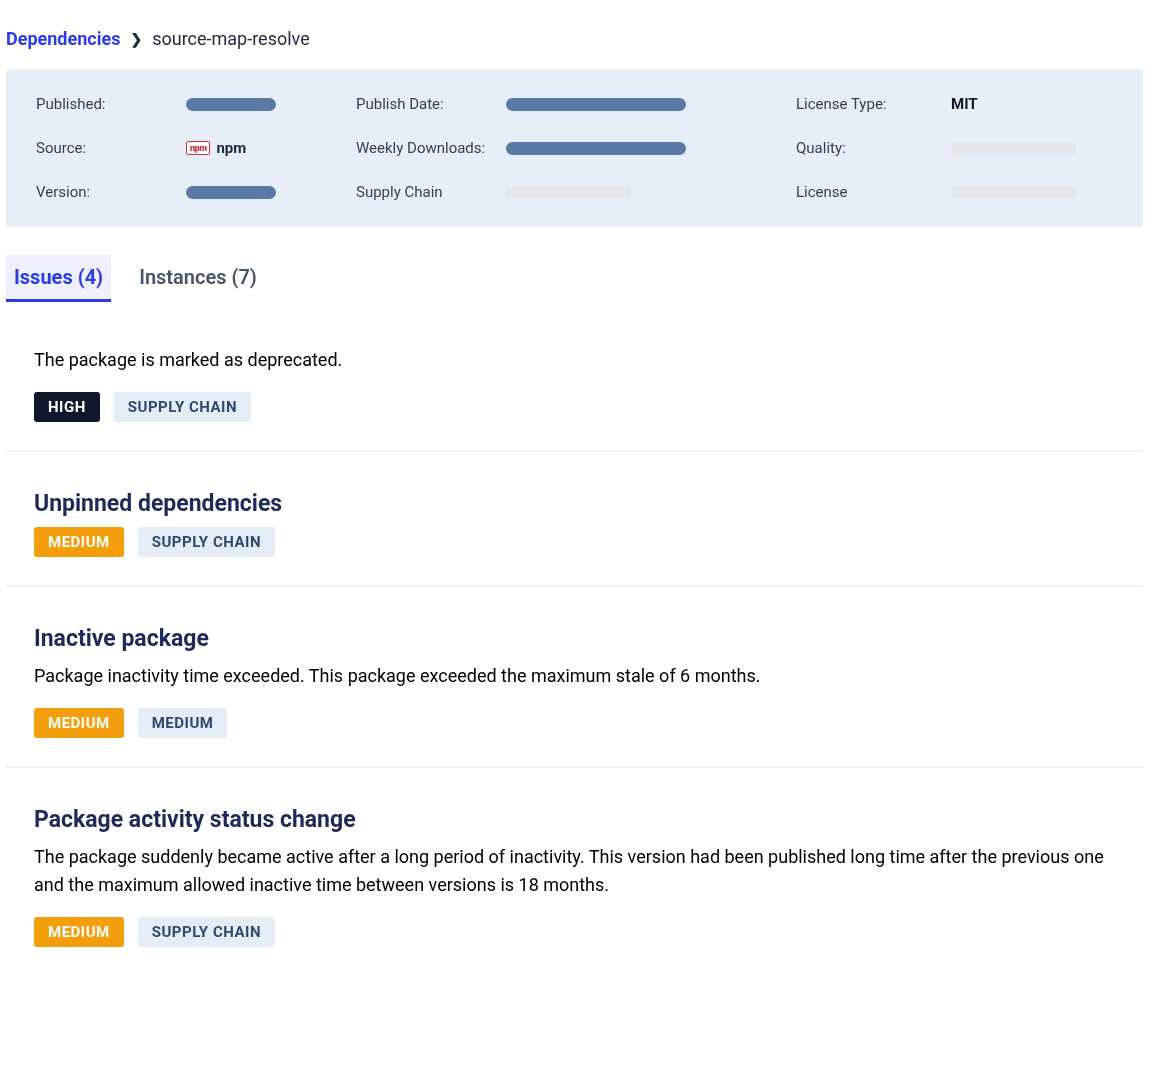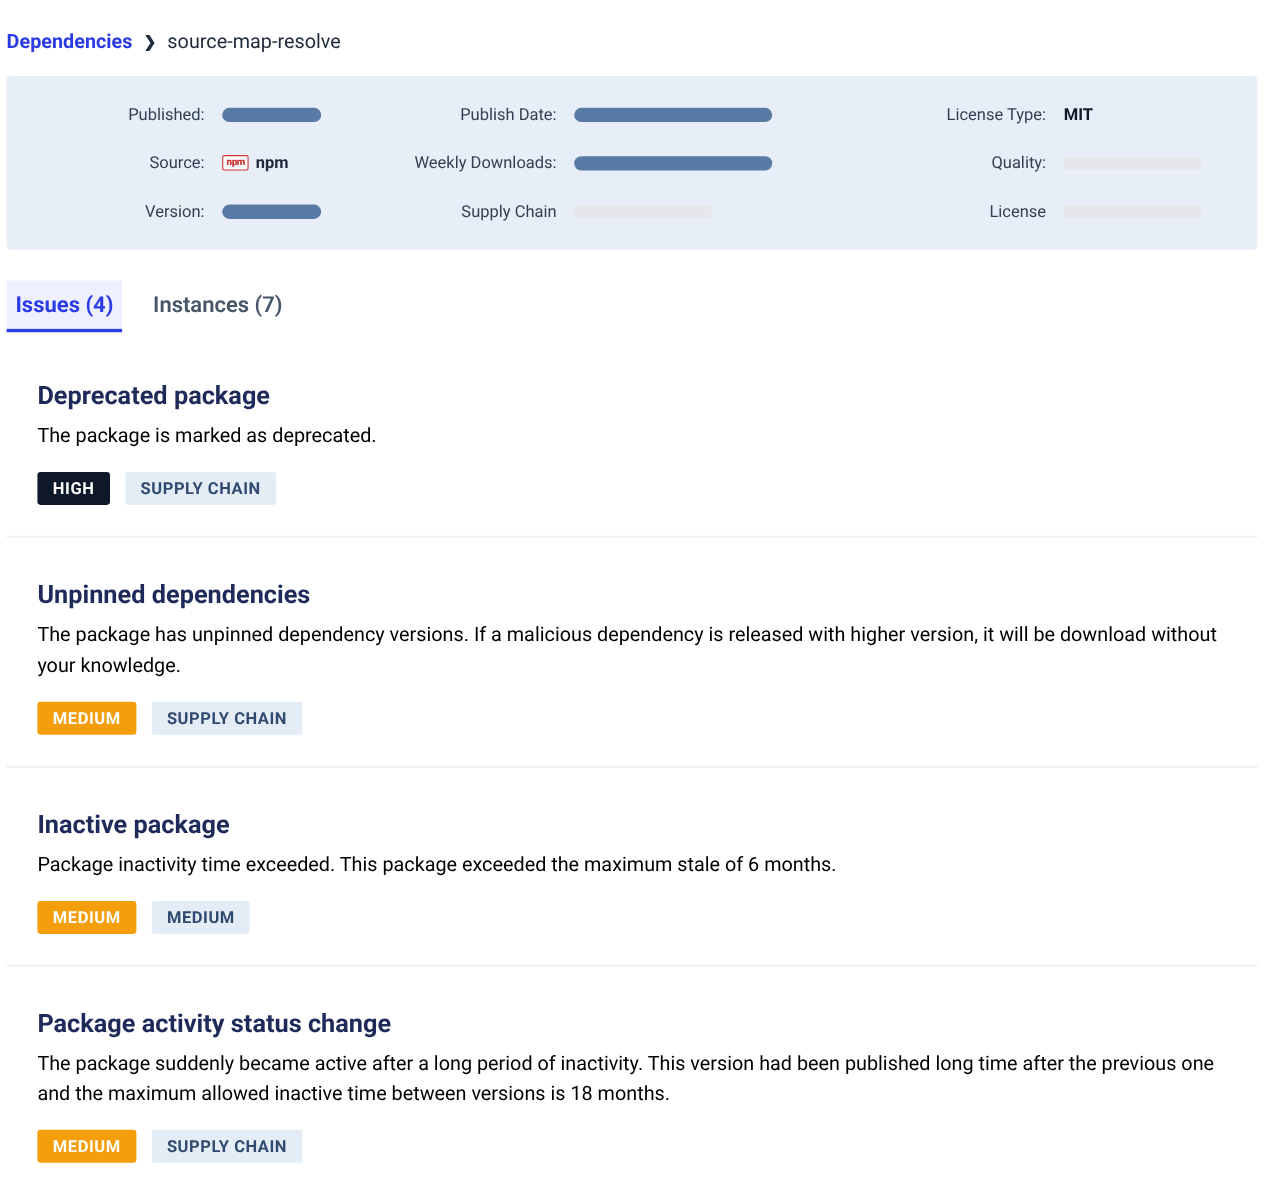--- a/index.html
+++ b/index.html
@@ -45,22 +45,20 @@
   gap: 0;
 }
 .info-col {
   display: flex;
   flex-direction: column;
   gap: 26px;
 }
 .info-row {
   display: flex;
   align-items: center;
-  gap: 16px;
-  text-align: right;
 }
 .info-label {
   color: #334155;
   font-size: 15px;
   min-width: 150px;
 }
 .skeleton-pill {
   background: #5a7aa6;
   border-radius: 8px;
   height: 13px;
@@ -244,31 +242,29 @@
   </div>
 </div>
 
 <div class="tabs">
   <div class="tab active">Issues (4)</div>
   <div class="tab">Instances (7)</div>
 </div>
 
 <div class="issues-list">
   <div class="issue-card">
-    <div class="issue-title">Deprecated package</div>
     <div class="issue-desc">The package is marked as deprecated.</div>
     <div class="badges">
       <span class="badge badge-high">HIGH</span>
       <span class="badge badge-category">SUPPLY CHAIN</span>
     </div>
   </div>
 
   <div class="issue-card">
     <div class="issue-title">Unpinned dependencies</div>
-    <div class="issue-desc">The package has unpinned dependency versions. If a malicious dependency is released with higher version, it will be download without your knowledge.</div>
     <div class="badges">
       <span class="badge badge-medium">MEDIUM</span>
       <span class="badge badge-category">SUPPLY CHAIN</span>
     </div>
   </div>
 
   <div class="issue-card">
     <div class="issue-title">Inactive package</div>
     <div class="issue-desc">Package inactivity time exceeded. This package exceeded the maximum stale of 6 months.</div>
     <div class="badges">

